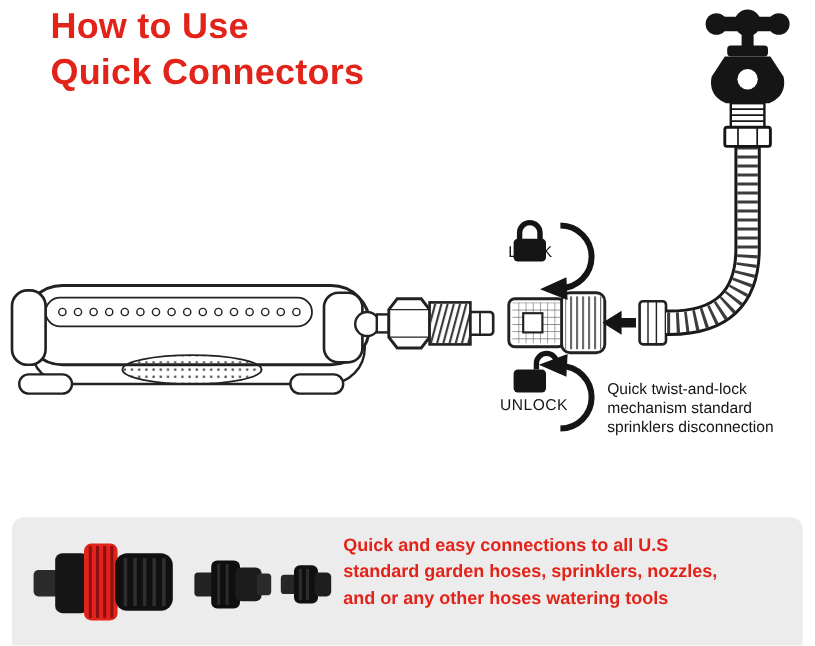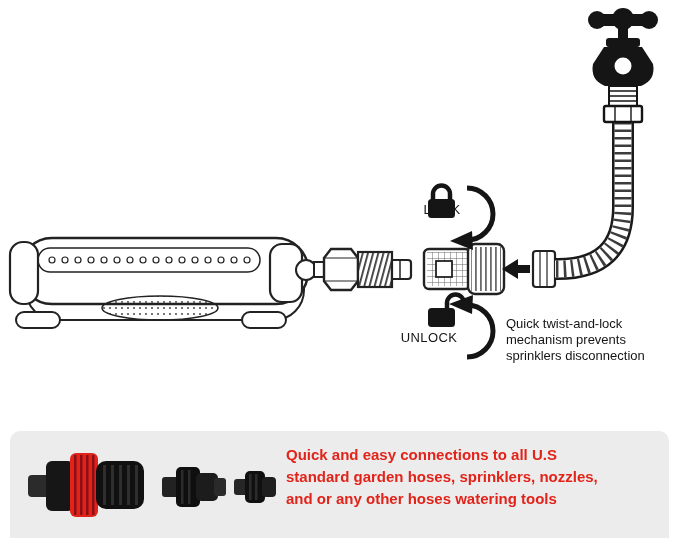--- a/index.html
+++ b/index.html
@@ -11,21 +11,21 @@
     position:absolute;left:42px;top:4px;margin:0;
     font-size:30px;line-height:38px;font-weight:bold;
     color:var(--accent-red,#e2231a);letter-spacing:.2px;
   }
   .diagram-svg{position:absolute;left:0;top:0}
   .label{
     position:absolute;font-size:13px;line-height:14px;font-weight:normal;
     letter-spacing:.4px;text-align:center;color:#151515;
   }
   .lock-label{left:413px;top:203px;width:58px}
-  .unlock-label{left:388px;top:331px;width:82px}
+  .unlock-label{left:404px;top:331px;width:82px}
   .note{
     position:absolute;left:506px;top:316px;
     font-size:13px;line-height:16px;color:#151515;
   }
   .banner{
     position:absolute;left:10px;top:431px;width:659px;height:129px;
     background:var(--banner-bg,#ececec);border-radius:10px;
   }
   .products-svg{position:absolute;left:6px;top:2px}
   .banner-text{
@@ -33,20 +33,24 @@
     font-size:15px;line-height:22px;font-weight:bold;
     color:var(--accent-red,#e2231a);
   }
   .red-fill{fill:var(--accent-red,#e2231a)}
 </style>
 </head>
 <body>
 
 <div class="canvas">
 
+  <h1 class="title">
+    <span>How to Use</span><br>
+    <span>Quick Connectors</span>
+  </h1>
 
   <svg class="diagram-svg" width="679" height="430" viewBox="0 0 679 430">
     <defs>
       <pattern id="dots" width="6" height="6" patternUnits="userSpaceOnUse">
         <circle cx="2" cy="2" r="1.1" fill="#555"></circle>
       </pattern>
       <pattern id="threads" width="5" height="40" patternUnits="userSpaceOnUse" patternTransform="rotate(15)">
         <rect width="1.8" height="40" fill="#3a3a3a"></rect>
       </pattern>
       <pattern id="grid" width="6" height="6" patternUnits="userSpaceOnUse">
@@ -157,21 +161,21 @@
       <path d="M467 305 a26 26 0 0 1 0 52" fill="none" stroke="#151515" stroke-width="5"></path>
       <polygon points="472,314 449,304 473,295" fill="#151515"></polygon>
     </g>
   </svg>
 
   <div class="label lock-label">LOCK</div>
   <div class="label unlock-label">UNLOCK</div>
 
   <div class="note">
     <div>Quick twist-and-lock</div>
-    <div>mechanism prevents</div>
+    <div>mechanism standard</div>
     <div>sprinklers disconnection</div>
   </div>
 
   <div class="banner">
     <svg class="products-svg" width="268" height="98" viewBox="0 0 268 98">
 
       <g>
         <rect x="12" y="42" width="22" height="22" rx="4" fill="#2b2b2b"></rect>
         <rect x="30" y="28" width="28" height="50" rx="6" fill="#161616"></rect>
         <rect x="54" y="20" width="28" height="64" rx="6" class="red-fill"></rect>

